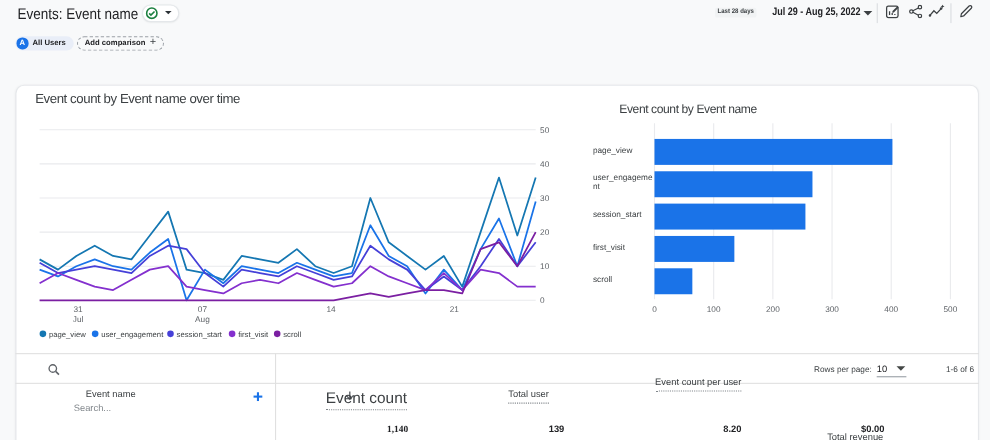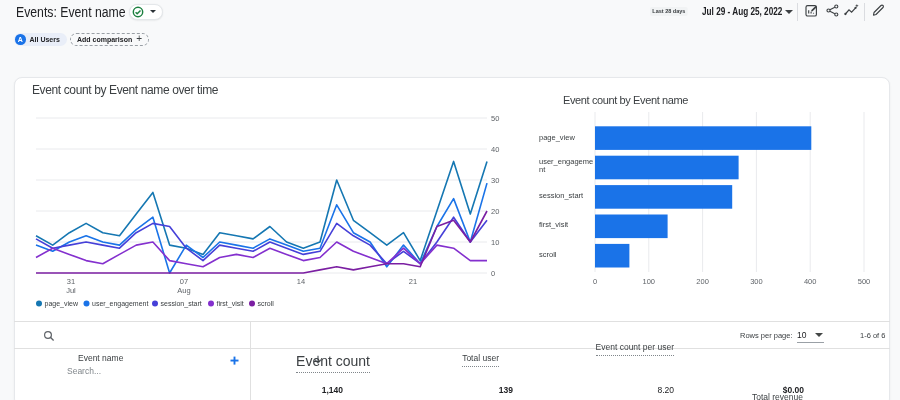--- a/index.html
+++ b/index.html
@@ -175,16 +175,16 @@
 </svg>
 
 <svg class="abs" style="left:314px;top:354.5px;" width="8" height="9" viewBox="0 0 8 9">
   <path d="M4 0.8 V7.6 M1 4.8 L4 7.9 L7 4.8" fill="none" stroke="#5f6368" stroke-width="1.25"></path>
 </svg>
 <div class="abs" style="right:530px;top:353px;font-size:14px;color:#3c4043;border-bottom:1px dotted #80868b;padding-bottom:2.5px;">Event count</div>
 <div class="abs" style="right:401px;top:353px;font-size:8.5px;color:#3c4043;border-bottom:1px dotted #80868b;padding-bottom:2.5px;">Total user</div>
 <div class="abs" style="right:226px;top:342px;font-size:8.5px;color:#3c4043;border-bottom:1px dotted #80868b;padding-bottom:2.5px;">Event count per user</div>
 <div class="abs" style="right:97px;top:353px;font-size:8.5px;color:#3c4043;border-bottom:1px dotted #80868b;padding-bottom:2.5px;margin-top:39px;">Total revenue</div>
 
-<div class="abs" style="right:557px;top:384.5px;font-size:8.5px;font-weight:700;color:#202124;">1,140</div>
+<div class="abs" style="right:529px;top:384.5px;font-size:8.5px;font-weight:700;color:#202124;font-family:Liberation Serif, serif;">1,140</div>
 <div class="abs" style="right:387px;top:384.5px;font-size:8.5px;font-weight:700;color:#202124;">139</div>
-<div class="abs" style="right:226px;top:384.5px;font-size:8.5px;font-weight:400;color:#202124;">8.20</div>
+<div class="abs" style="right:226px;top:384.5px;font-size:8.5px;font-weight:700;color:#202124;">8.20</div>
 <div class="abs" style="right:96px;top:384.5px;font-size:8.5px;font-weight:700;color:#202124;">$0.00</div>
 
 </body></html>

